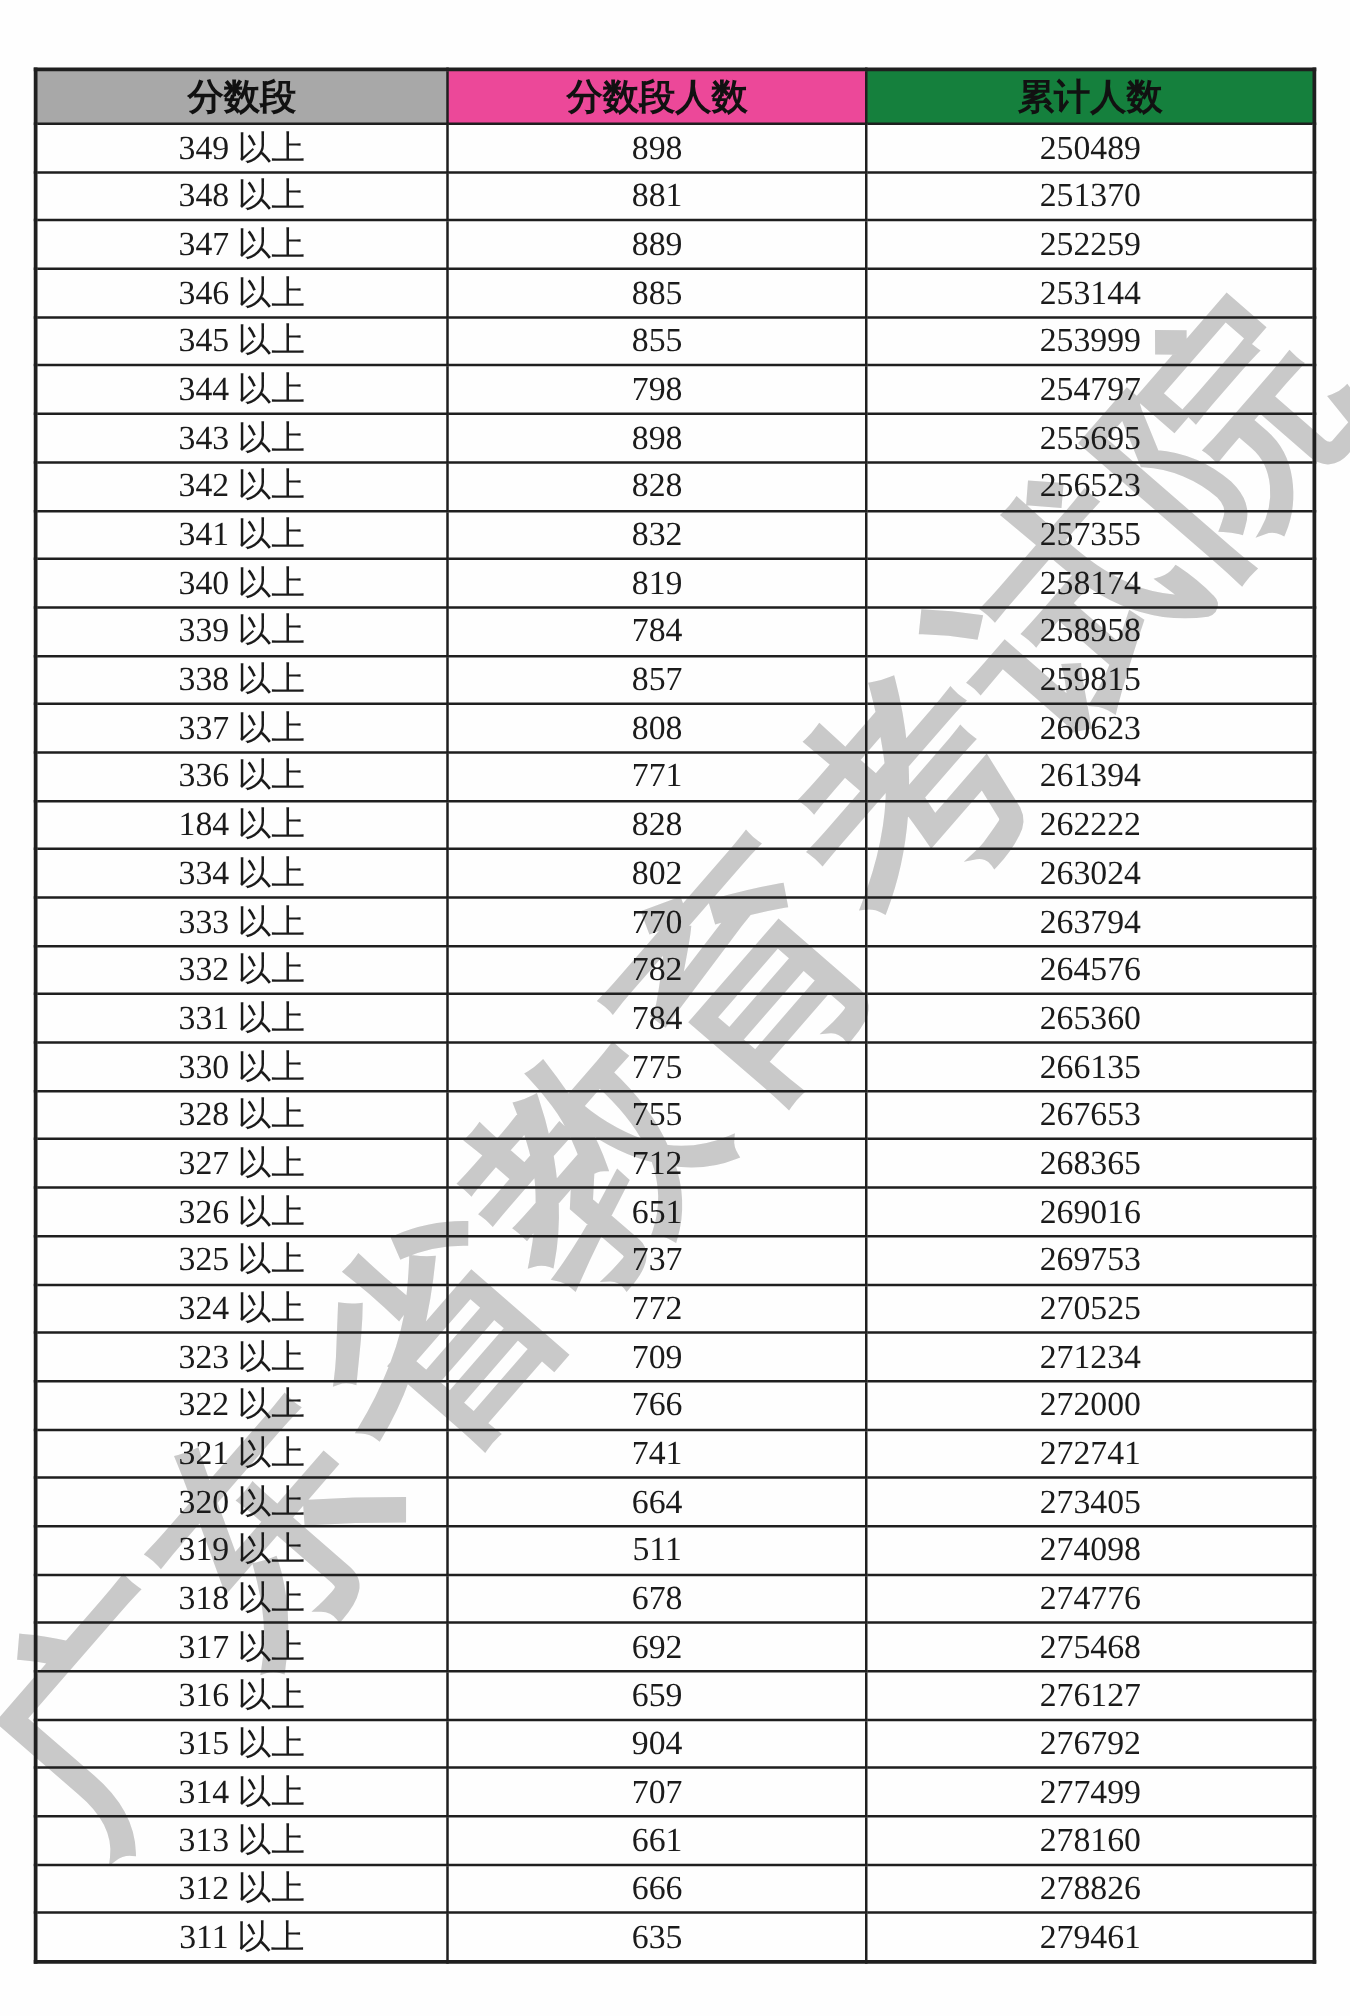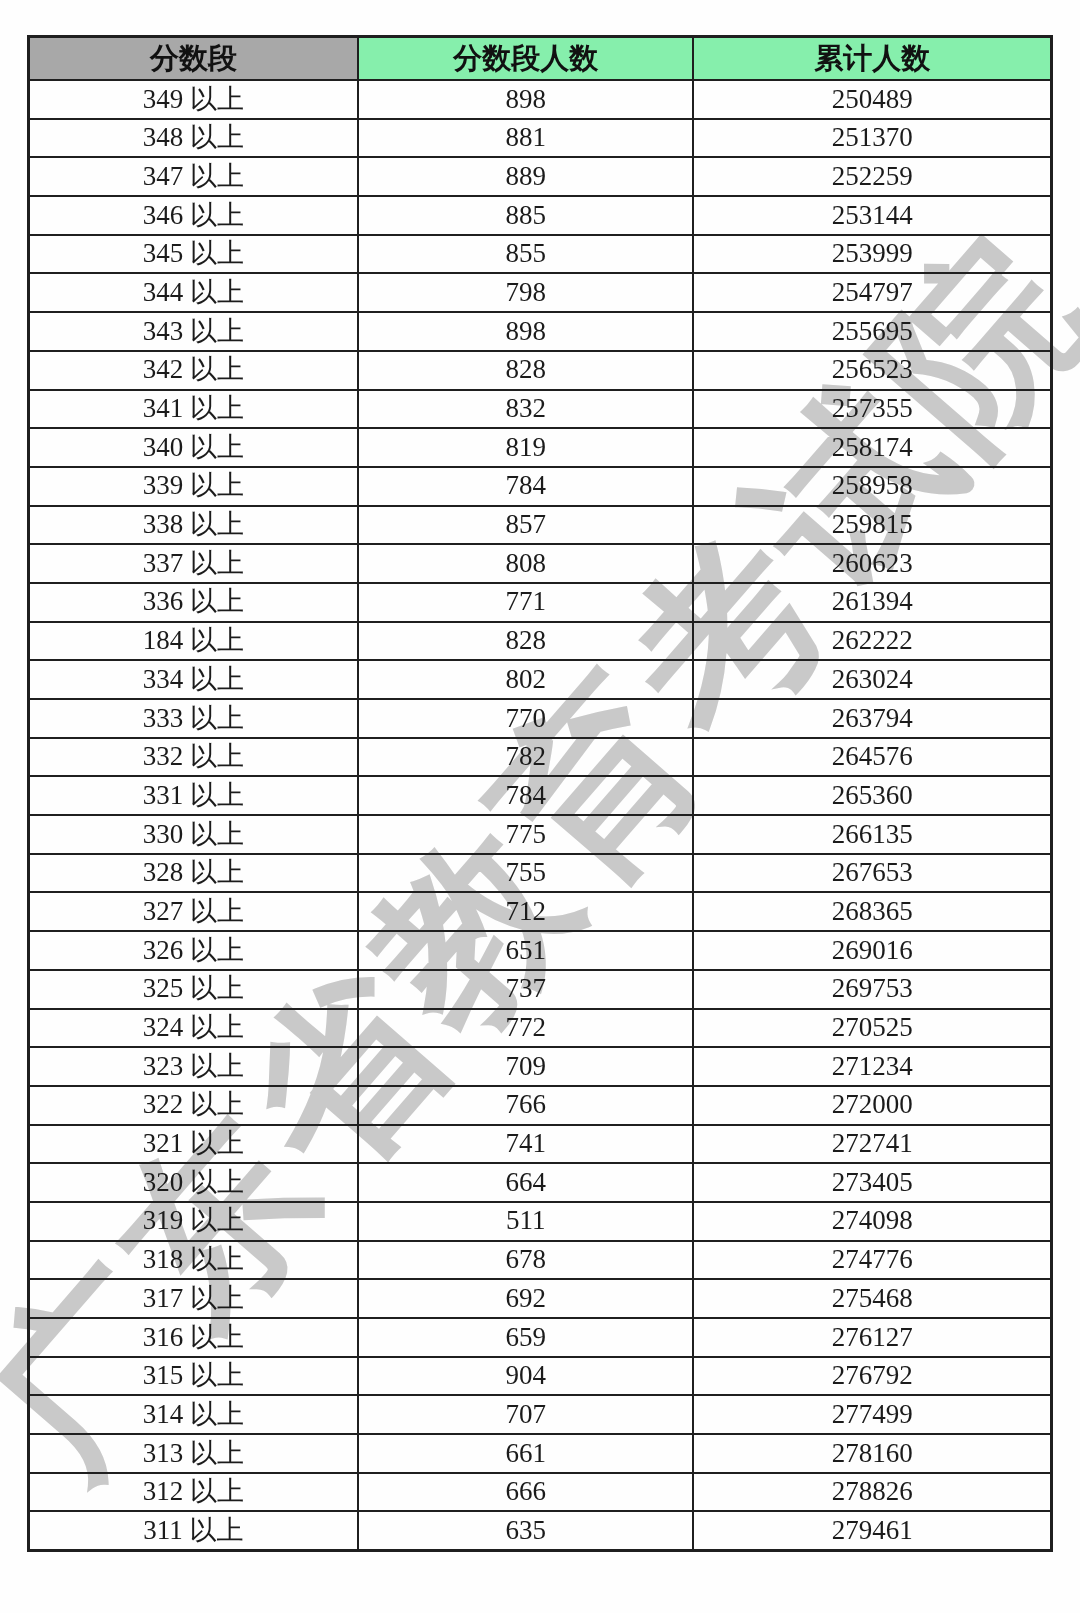--- a/index.html
+++ b/index.html
@@ -36,20 +36,21 @@
     border-collapse: collapse;
     table-layout: fixed;
     z-index: 1;
     background: transparent;
   }
   table.score-table, table.score-table th, table.score-table td {
     border: 2px solid #1f1f1f;
   }
   table.score-table {
     border-width: 3px;
+    margin-top: 19px;
   }
   table.score-table th {
     height: 41px;
     font-size: 29px;
     font-weight: 700;
     color: #111111;
     text-align: center;
     padding: 0;
     font-family: "Liberation Sans", "DejaVu Sans", sans-serif;
   }
@@ -73,22 +74,22 @@
 
 <table class="score-table">
   <colgroup>
     <col class="c1">
     <col class="c2">
     <col class="c3">
   </colgroup>
   <thead>
     <tr>
       <th style="background: rgb(168, 168, 168);">分数段</th>
-      <th style="background: #86efac;">分数段人数</th>
-      <th style="background: #86efac;">累计人数</th>
+      <th style="background: #ec4899;">分数段人数</th>
+      <th style="background: #15803d;">累计人数</th>
     </tr>
   </thead>
   <tbody id="tbody">
       <tr>
         <td>349 以上</td>
         <td>898</td>
         <td>250489</td>
       </tr>
       <tr>
         <td>348 以上</td>

